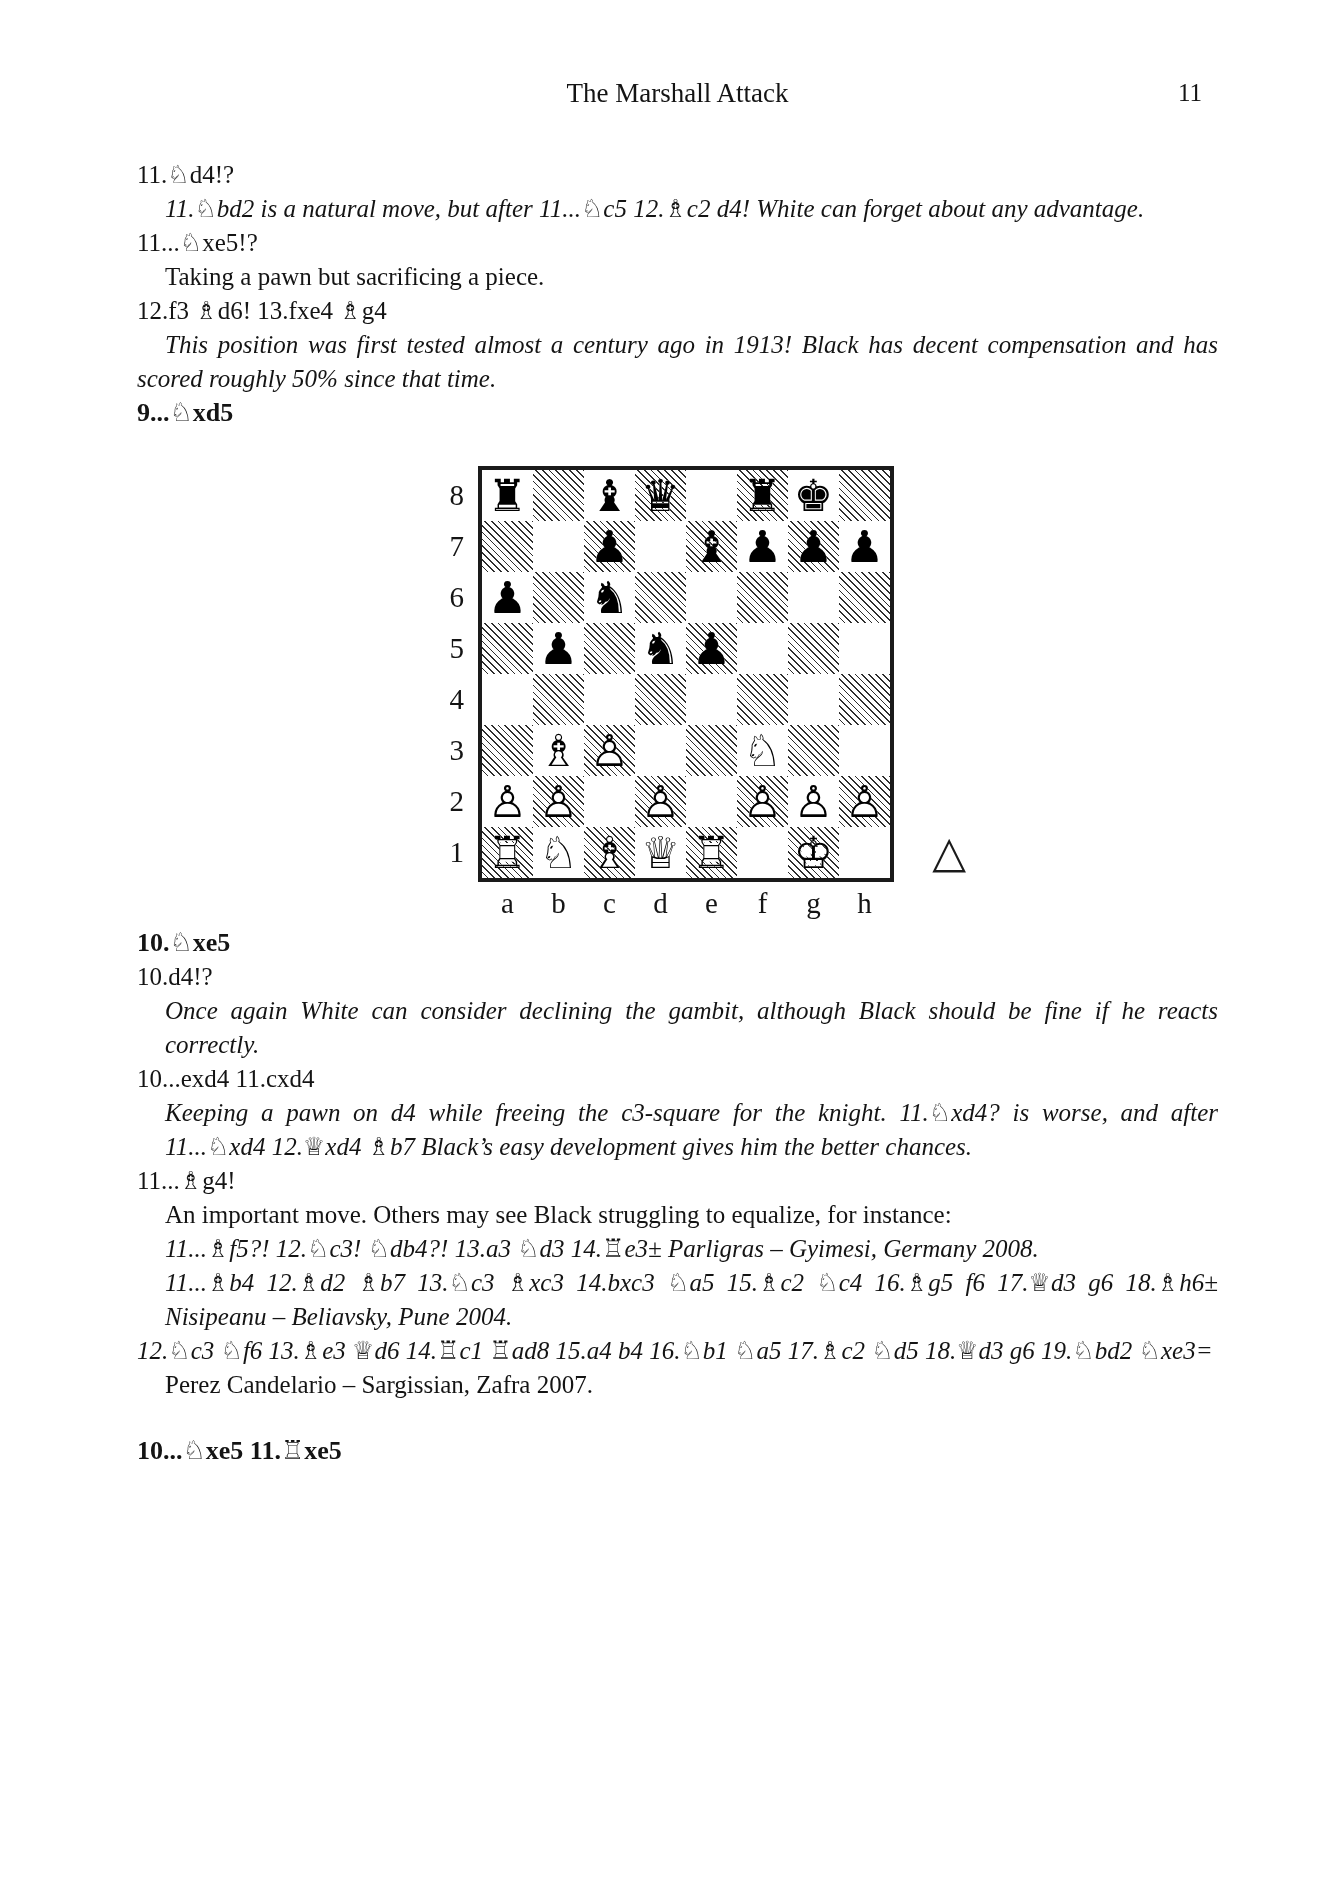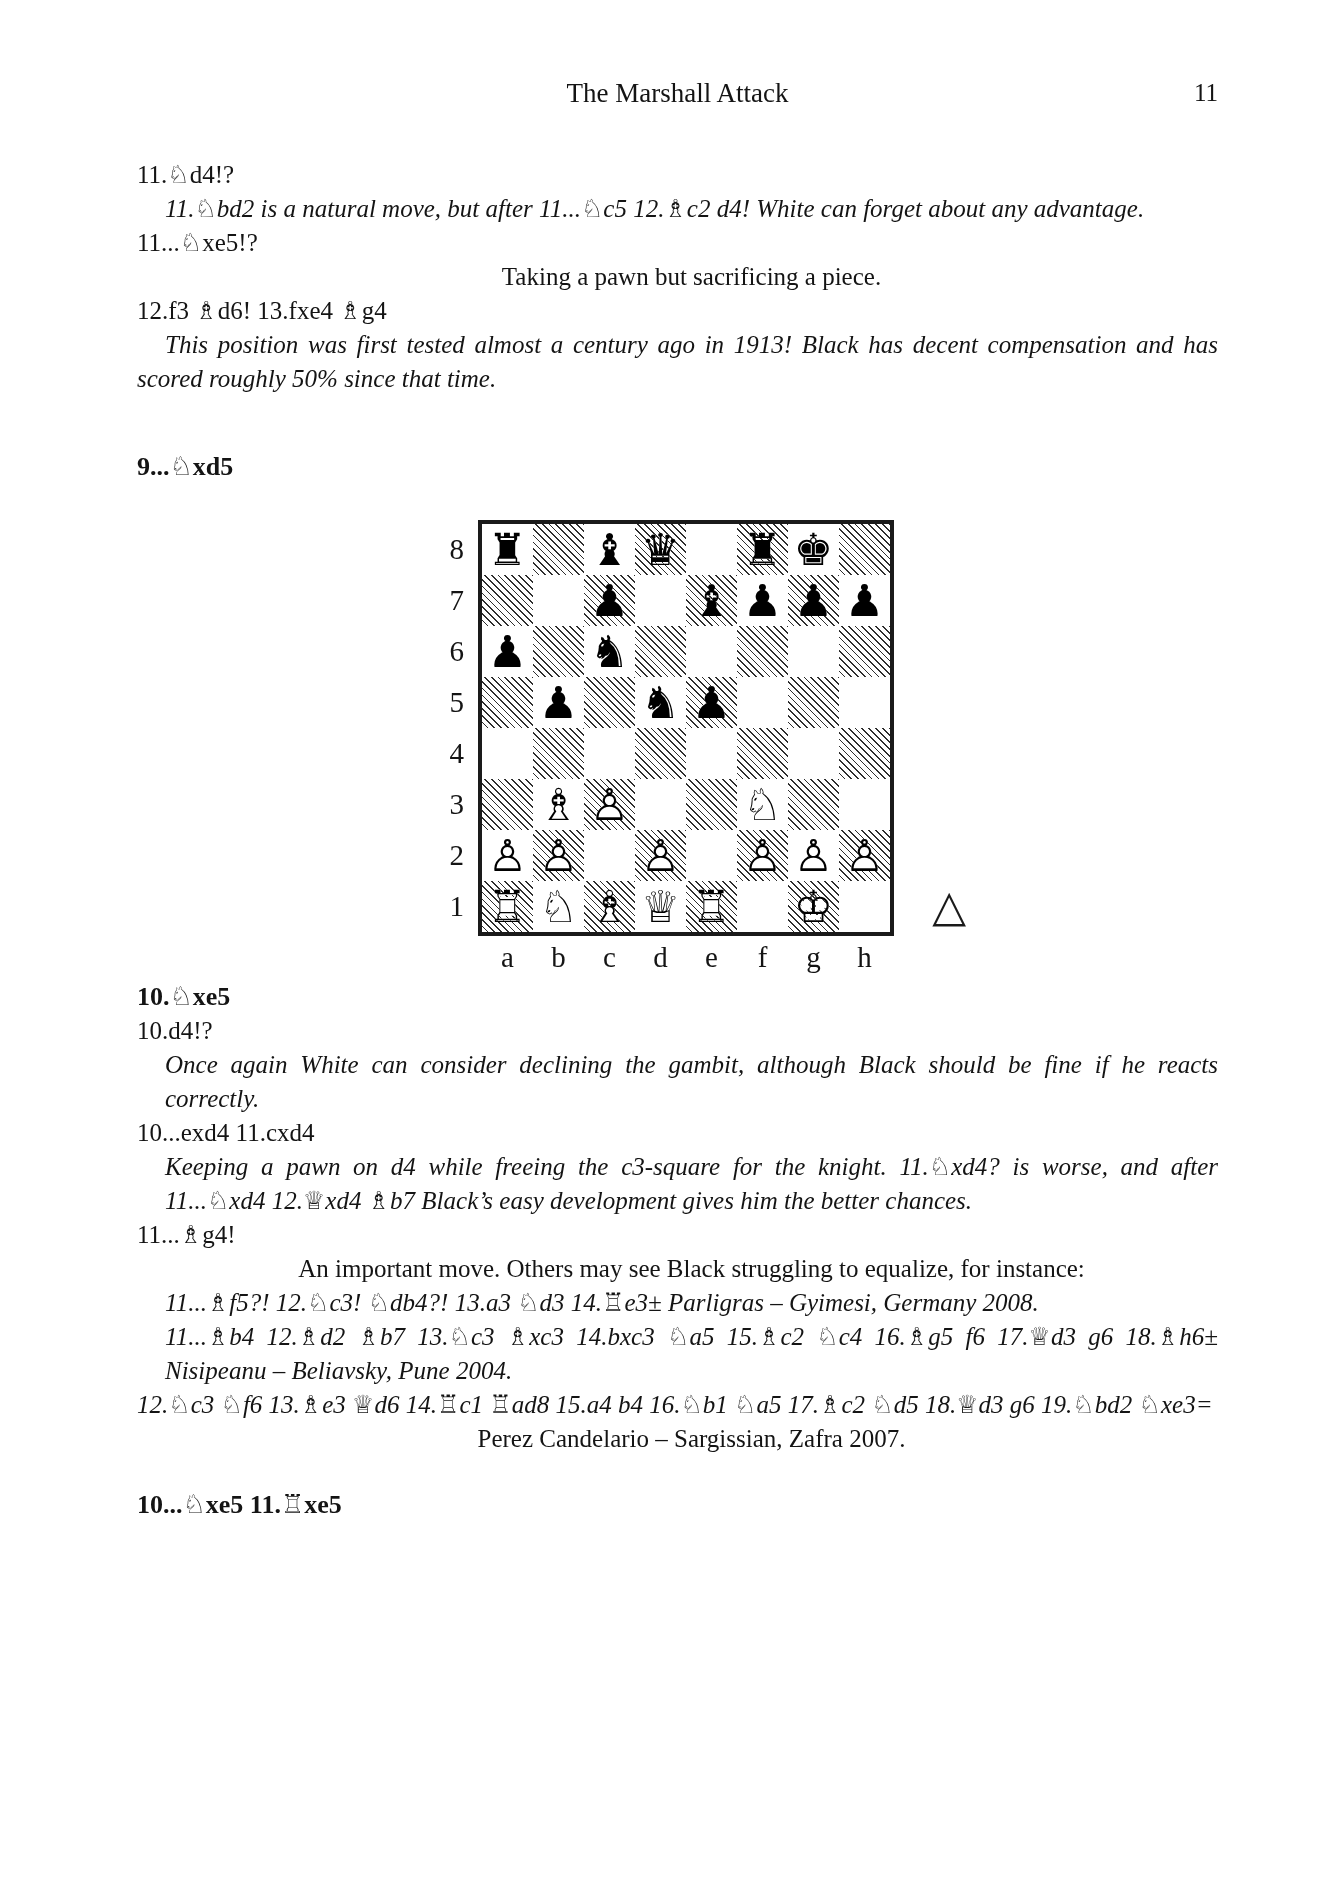--- a/index.html
+++ b/index.html
@@ -4,28 +4,28 @@
 <style>
   html,body{margin:0;padding:0;background:#ffffff;}
   body{
     width:1339px;height:1890px;overflow:hidden;
     font-family:"Liberation Serif","DejaVu Sans",serif;
     color:#141414;font-size:25px;line-height:34px;
   }
   .page{box-sizing:border-box;width:1339px;height:1846px;padding:76px 121px 0 137px;}
   .running-head{position:relative;height:34px;margin-bottom:48px;}
   .running-head .title{display:block;text-align:center;font-size:27px;}
-  .running-head .pagenum{position:absolute;right:0;top:0;font-size:25px;}
+  .running-head .pagenum{position:absolute;right:16px;top:0;font-size:25px;}
   p{margin:0;}
   .move{margin-left:0;}
-  .ind{margin-left:28px;text-align:center;}
+  .ind{margin-left:28px;}
   .fi{text-indent:28px;}
   .jst{text-align:justify;font-style:italic;}
   .heading{font-weight:bold;font-size:26px;}
-  .h-sec{margin-top:54px;}
+  .h-sec{}
   .h-after-diagram{margin-top:8px;}
   .h-last{margin-top:32px;}
 
   
   .diagram{display:flex;margin:36px 0 0 297px;}
   .rank-labels{padding-top:4px;width:30px;margin-right:14px;}
   .rank-labels div{height:51px;line-height:51px;text-align:right;font-size:29px;}
   .board-col{position:relative;}
   .board{
     display:grid;grid-template-columns:repeat(8,51px);grid-template-rows:repeat(8,51px);

